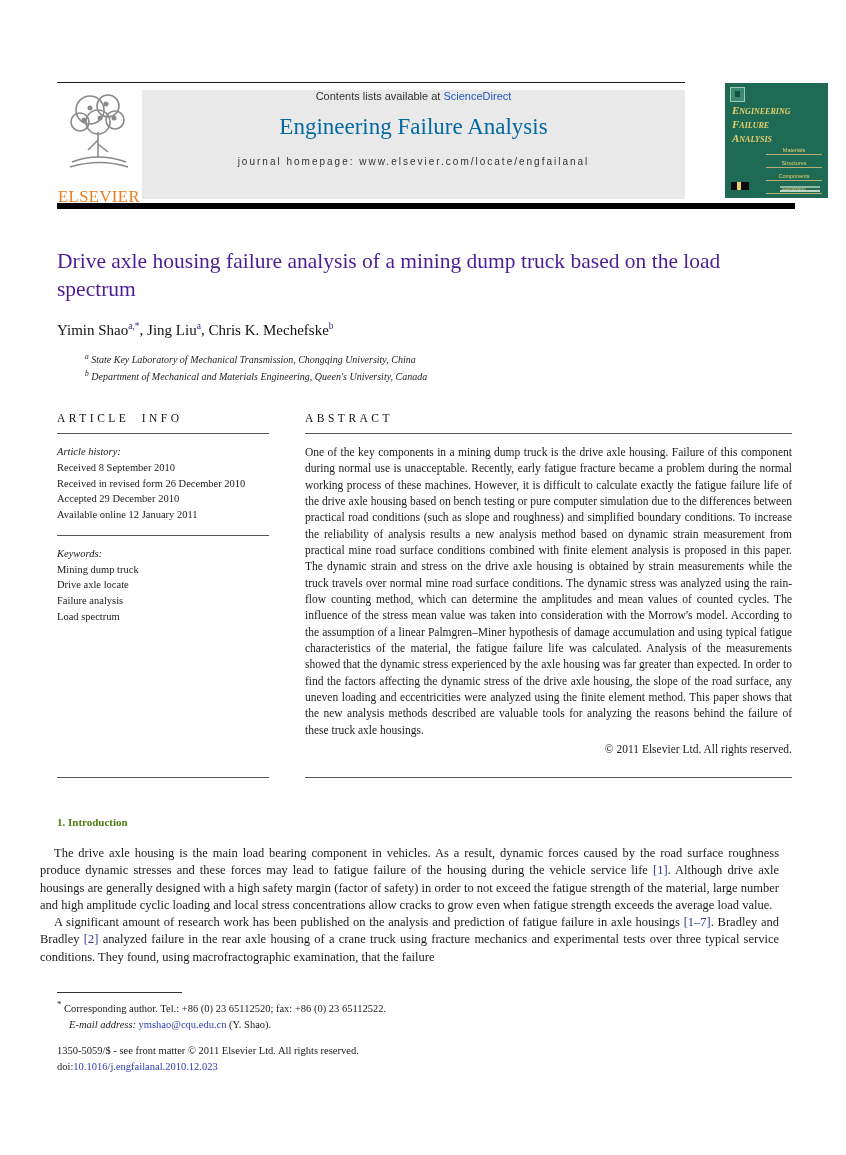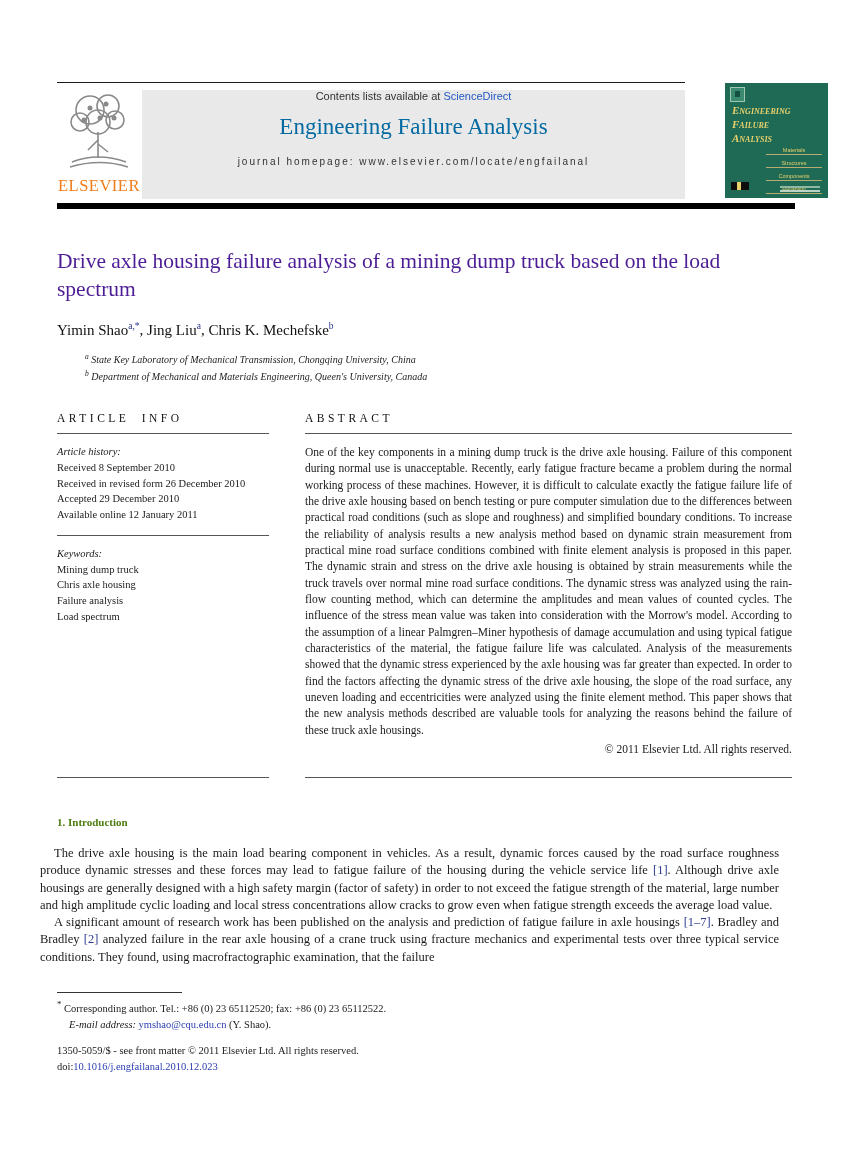--- a/index.html
+++ b/index.html
@@ -8,21 +8,21 @@
   a{text-decoration:none;}
 
   
   .citation{position:absolute;left:0;top:46px;width:100%;text-align:center;
             font-size:12px;color:#27348b;}
 
   
   .rule-top{position:absolute;left:57px;top:82px;width:628px;height:1px;background:#1a1a1a;}
   .logo-block{position:absolute;left:57px;top:88px;width:84px;height:112px;text-align:center;}
   .logo-tree{display:block;margin:0 auto;}
-  .elsevier-word{font-size:16.5px;color:#ef7c1a;letter-spacing:.5px;margin-top:2px;}
+  .elsevier-word{font-size:16.5px;color:#ef7c1a;letter-spacing:.5px;margin-top:13px;}
   .banner{position:absolute;left:142px;top:90px;width:543px;height:109px;background:#e9e9e9;text-align:center;}
   .contents-line{font-family:"Liberation Sans",sans-serif;font-size:11px;color:#333;}
   .sciencedirect{color:#2257c4;}
   .banner-title{font-size:23px;color:#0369a1;margin-top:12px;}
   .homepage{margin-top:16px;font-family:"Liberation Sans",sans-serif;font-size:10px;
             letter-spacing:2px;color:#333;}
 
   
   .cover{position:absolute;left:692px;top:83px;width:103px;height:115px;background:#1e6a55;
          overflow:hidden;margin-left:33px;}
@@ -149,21 +149,21 @@
     <hr class="head-rule">
     <div class="info-body">
       <div class="hist-label">Article history:</div>
       <div>Received 8 September 2010</div>
       <div>Received in revised form 26 December 2010</div>
       <div>Accepted 29 December 2010</div>
       <div>Available online 12 January 2011</div>
       <hr class="mid-rule">
       <div class="kw-label">Keywords:</div>
       <div>Mining dump truck</div>
-      <div>Chris axle housing</div>
+      <div>Drive axle locate</div>
       <div>Failure analysis</div>
       <div>Load spectrum</div>
     </div>
     <div class="col-bottom-rule"></div>
   </div>
 
   <div class="col-right">
     <div class="sec-heading">ABSTRACT</div>
     <hr class="head-rule">
     <div class="abstract-text">One of the key components in a mining dump truck is the drive axle housing. Failure of this component during normal use is unacceptable. Recently, early fatigue fracture became a problem during the normal working process of these machines. However, it is difficult to calculate exactly the fatigue failure life of the drive axle housing based on bench testing or pure computer simulation due to the differences between practical road conditions (such as slope and roughness) and simplified boundary conditions. To increase the reliability of analysis results a new analysis method based on dynamic strain measurement from practical mine road surface conditions combined with finite element analysis is proposed in this paper. The dynamic strain and stress on the drive axle housing is obtained by strain measurements while the truck travels over normal mine road surface conditions. The dynamic stress was analyzed using the rain-flow counting method, which can determine the amplitudes and mean values of counted cycles. The influence of the stress mean value was taken into consideration with the Morrow's model. According to the assumption of a linear Palmgren–Miner hypothesis of damage accumulation and using typical fatigue characteristics of the material, the fatigue failure life was calculated. Analysis of the measurements showed that the dynamic stress experienced by the axle housing was far greater than expected. In order to find the factors affecting the dynamic stress of the drive axle housing, the slope of the road surface, any uneven loading and eccentricities were analyzed using the finite element method. This paper shows that the new analysis methods described are valuable tools for analyzing the reasons behind the failure of these truck axle housings.</div>

